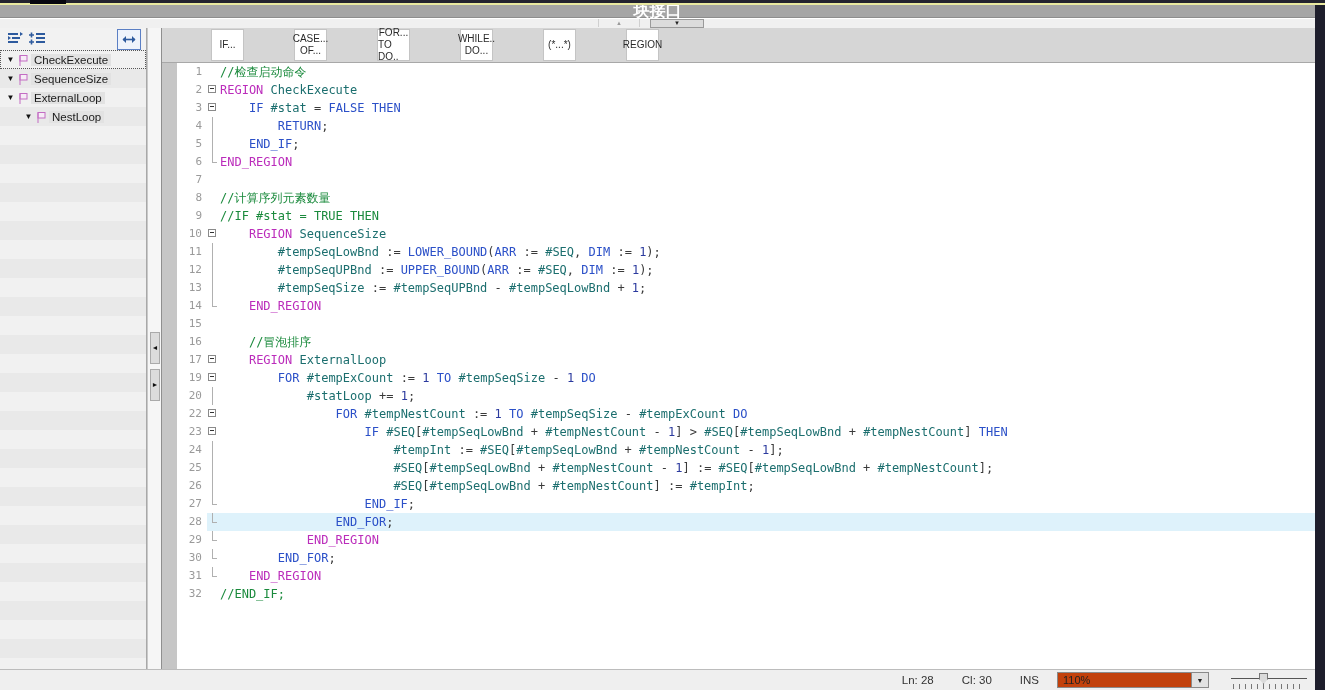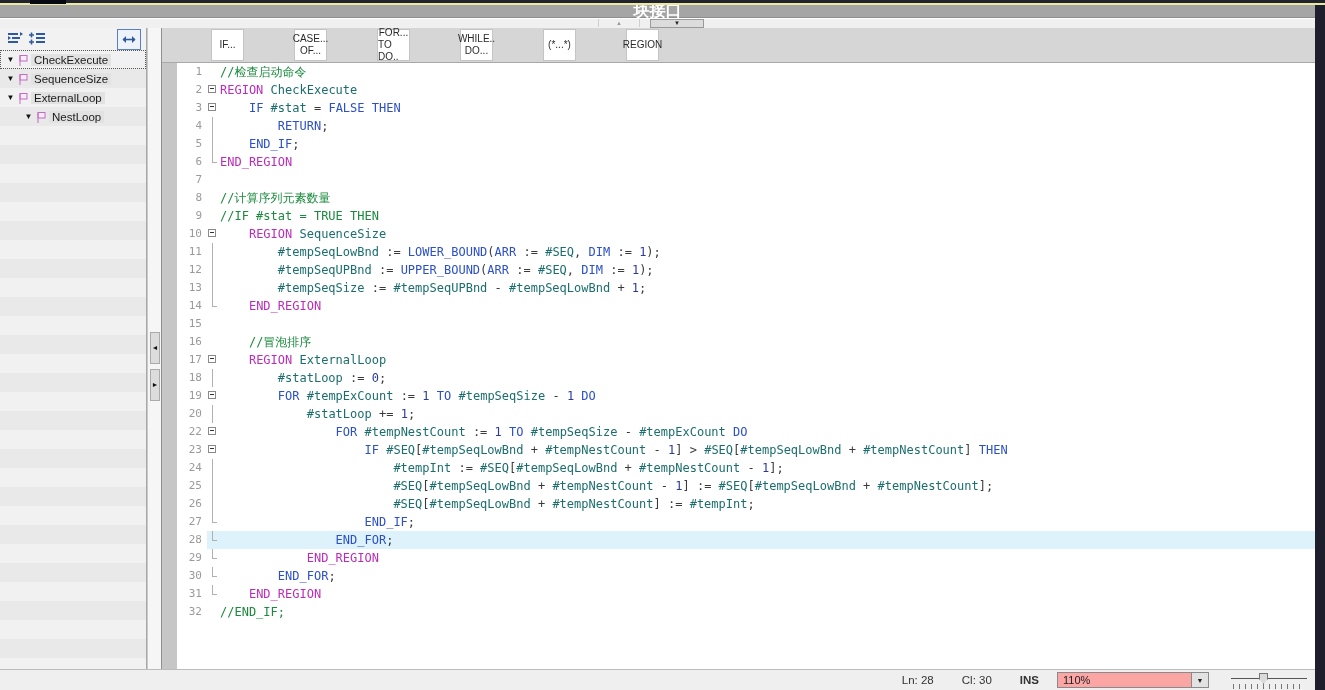--- a/index.html
+++ b/index.html
@@ -70,22 +70,22 @@
   .fold.end::after{content:"";position:absolute;left:5px;top:9px;width:5px;height:1px;background:#b0b0b0;}
   .codetext{white-space:pre;}
   .seg-c{color:#1a8a3c;} .seg-k{color:#2b50c8;margin-top:35px;} .seg-r{color:#bb2cbb;}
   .seg-i{color:#1b6e6e;} .seg-n{color:#2b3a9e;} .seg-p{color:#3a3a3a;}
 
   
   .status-bar{position:absolute;left:0;bottom:0;right:10px;height:20px;background:#efefef;
               border-top:1px solid #bcbcbc;display:flex;align-items:center;font-size:11.5px;color:#333;z-index:4;}
   .sb-spacer{flex:1;}
   .sb-item{margin-right:28px;}
-  .sb-item.ins{margin-right:18px;font-weight:bold;}
-  .zoom-dd{display:flex;width:152px;height:16px;border:1px solid #8a8a8a;background:#fca5a5;
+  .sb-item.ins{margin-right:18px;}
+  .zoom-dd{display:flex;width:152px;height:16px;border:1px solid #8a8a8a;background:#c2410c;
            align-items:center;box-sizing:border-box;margin-right:22px;}
   .zoom-val{flex:1;padding-left:5px;font-size:11px;color:#222;}
   .dd-btn{width:17px;height:100%;background:#e2e2e2;border-left:1px solid #8a8a8a;display:flex;
           align-items:center;justify-content:center;font-size:7px;color:#222;box-sizing:border-box;}
   .zoom-slider{position:relative;width:76px;height:16px;margin-right:8px;}
   .zs-track{position:absolute;left:0;right:0;top:6px;height:1px;background:#555;}
   .zs-thumb{position:absolute;left:28px;top:1px;width:9px;height:11px;background:#dadada;border:1px solid #777;
             box-sizing:border-box;clip-path:polygon(0 0,100% 0,100% 55%,50% 100%,0 55%);}
   .zs-ticks{position:absolute;left:2px;right:2px;top:12px;height:5px;
             background:repeating-linear-gradient(90deg,#777 0 1px,transparent 1px 6px);}
@@ -306,27 +306,20 @@
         </div>
       </div>
       <div class="code-line">
         <span class="lnum">17</span>
         <div class="linebody">
           <span class="fold box"></span>
           <span class="codetext"><span class="seg-p">    </span><span class="seg-r">REGION</span><span class="seg-p"> </span><span class="seg-i">ExternalLoop</span></span>
         </div>
       </div>
       <div class="code-line">
-        <span class="lnum">18</span>
-        <div class="linebody">
-          <span class="fold v"></span>
-          <span class="codetext"><span class="seg-p">        </span><span class="seg-i">#statLoop</span><span class="seg-p"> := </span><span class="seg-n">0</span><span class="seg-p">;</span></span>
-        </div>
-      </div>
-      <div class="code-line">
         <span class="lnum">19</span>
         <div class="linebody">
           <span class="fold box"></span>
           <span class="codetext"><span class="seg-p">        </span><span class="seg-k">FOR</span><span class="seg-p"> </span><span class="seg-i">#tempExCount</span><span class="seg-p"> := </span><span class="seg-n">1</span><span class="seg-p"> </span><span class="seg-k">TO</span><span class="seg-p"> </span><span class="seg-i">#tempSeqSize</span><span class="seg-p"> - </span><span class="seg-n">1</span><span class="seg-p"> </span><span class="seg-k">DO</span></span>
         </div>
       </div>
       <div class="code-line">
         <span class="lnum">20</span>
         <div class="linebody">
           <span class="fold v"></span>

